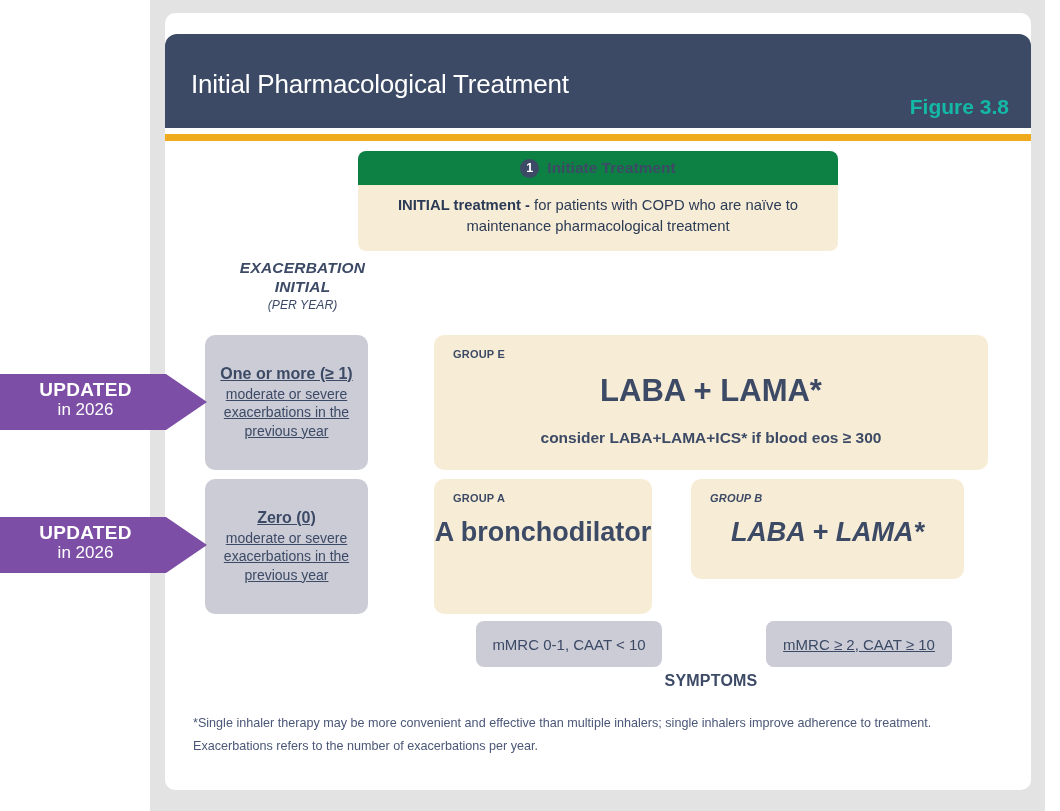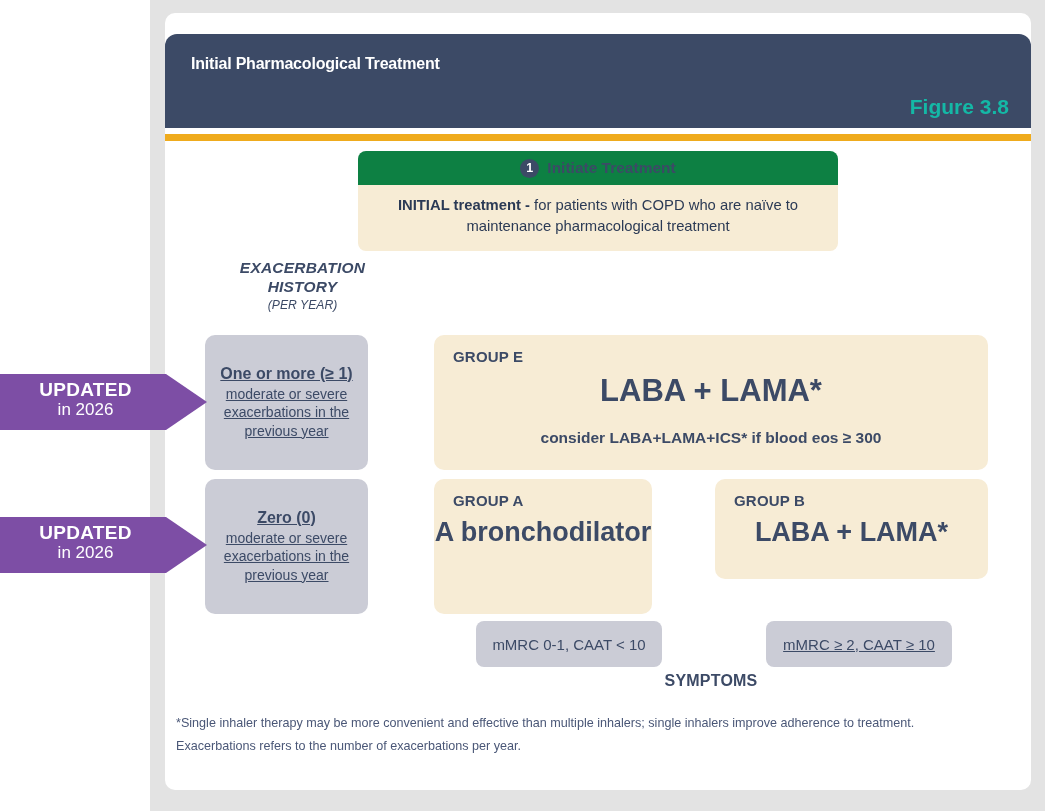--- a/index.html
+++ b/index.html
@@ -47,24 +47,24 @@
     top: 21px;
     width: 866px;
     height: 94px;
     background: #3c4a66;
     border-top-left-radius: 12px;
     border-top-right-radius: 12px;
   }
   .header-title {
     position: absolute;
     left: 26px;
-    top: 21px;
+    top: 35px;
     color: #ffffff;
-    font-size: 16px;
-    font-weight: bold;
+    font-size: 26px;
+    font-weight: normal;
     letter-spacing: -0.2px;
   }
   .header-figure {
     position: absolute;
     right: 22px;
     bottom: 9px;
     color: #14b8a6;
     font-size: 21px;
     font-weight: bold;
   }
@@ -205,21 +205,21 @@
   .group-box {
     position: absolute;
     background: #f7ecd5;
     border-radius: 10px;
   }
   .group-tag {
     position: absolute;
     left: 19px;
     top: 13px;
     color: #3c4a66;
-    font-size: 15px;
+    font-size: 11px;
     font-weight: bold;
     letter-spacing: 0.2px;
   }
   .group-main {
     color: #3c4a66;
     font-weight: bold;
     text-align: center;
   }
 
   #group-e { left: 269px; top: 322px; width: 554px; height: 135px; }
@@ -237,21 +237,21 @@
     font-weight: bold;
   }
 
   #group-a { left: 269px; top: 466px; width: 218px; height: 135px; }
   #group-a .group-main {
     position: absolute;
     left: 0; right: 0; top: 38px;
     font-size: 27px;
   }
 
-  #group-b { left: 550px; top: 466px; width: 273px; height: 100px; }
+  #group-b { left: 526px; top: 466px; width: 273px; height: 100px; font-style: italic; }
   #group-b .group-main {
     position: absolute;
     left: 0; right: 0; top: 38px;
     font-size: 27px;
   }
 
   
   .symptom-pill {
     position: absolute;
     height: 46px;
@@ -274,21 +274,21 @@
     text-align: center;
     color: #3c4a66;
     font-size: 16px;
     font-weight: bold;
     letter-spacing: 0.2px;
   }
 
   
   .footnote {
     position: absolute;
-    left: 11px;
+    left: 28px;
     top: 699px;
     width: 815px;
     color: #4a5777;
     font-size: 12.6px;
     line-height: 1.85;
   }
   .footnote span { display: block; }
 </style>
 </head>
 <body>
@@ -308,21 +308,21 @@
     <div class="initiate">
       <div class="initiate-head">
         <span class="badge-num">1</span>
         <span class="initiate-head-label">Initiate Treatment</span>
       </div>
       <div class="initiate-body"><b>INITIAL treatment -</b><span> for patients with COPD who are naïve to maintenance pharmacological treatment</span></div>
     </div>
 
     <div class="exac-heading">
       <div class="l1">EXACERBATION</div>
-      <div class="l1">HISTORY</div>
+      <div class="l1">INITIAL</div>
       <div class="l2">(PER YEAR)</div>
     </div>
 
     <div class="grey-box" id="grey-one">
       <div>
         <span class="gb-title">One or more (≥ 1)</span>
         <span class="gb-sub">moderate or severe exacerbations in the previous year</span>
       </div>
     </div>
 

